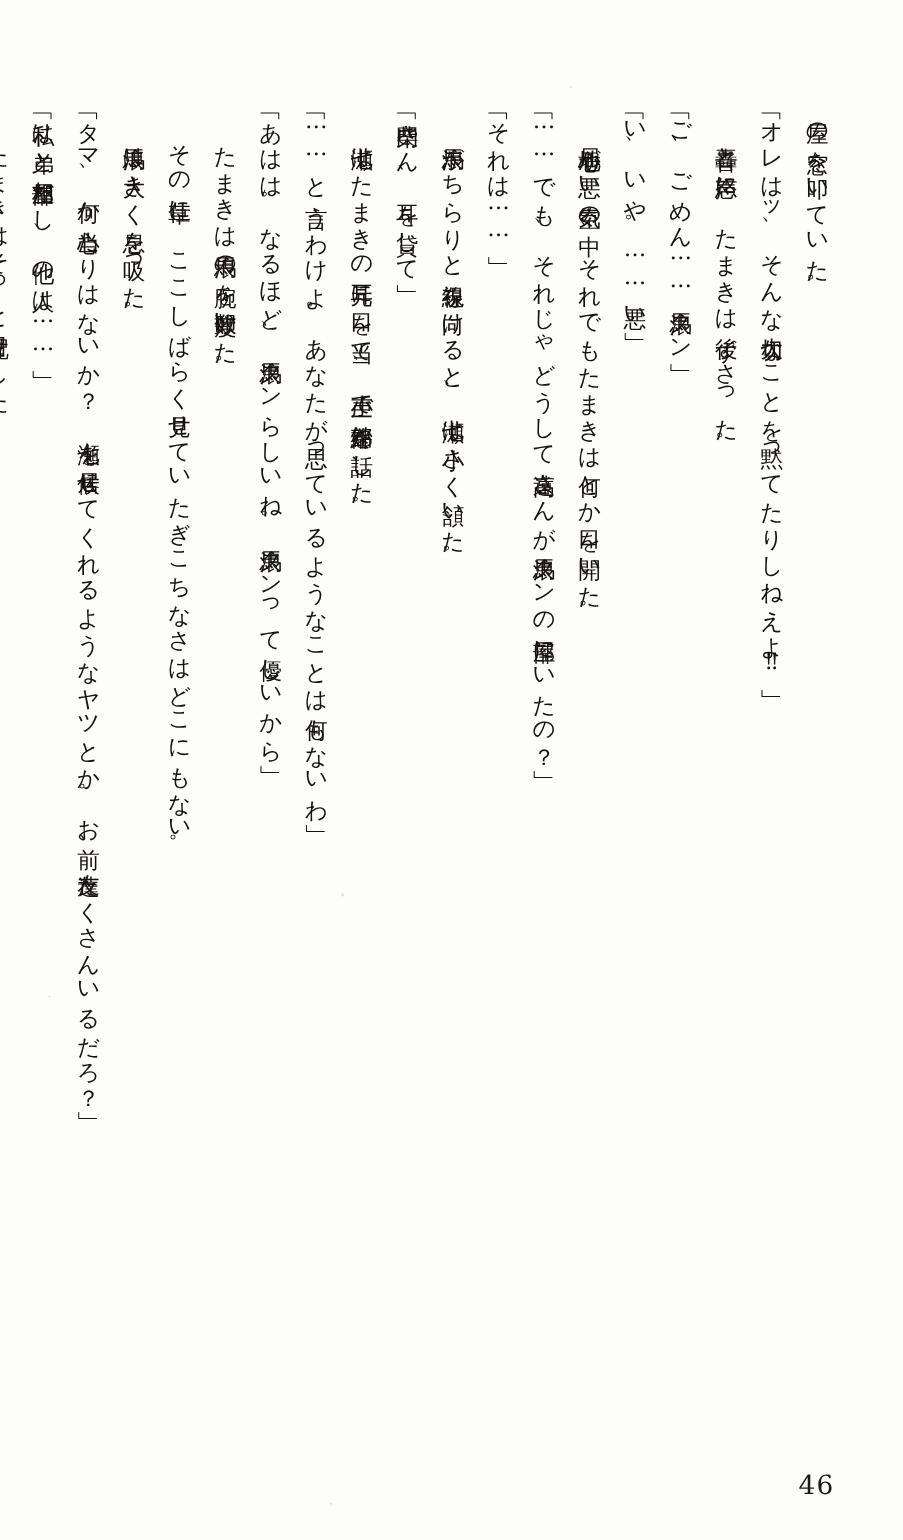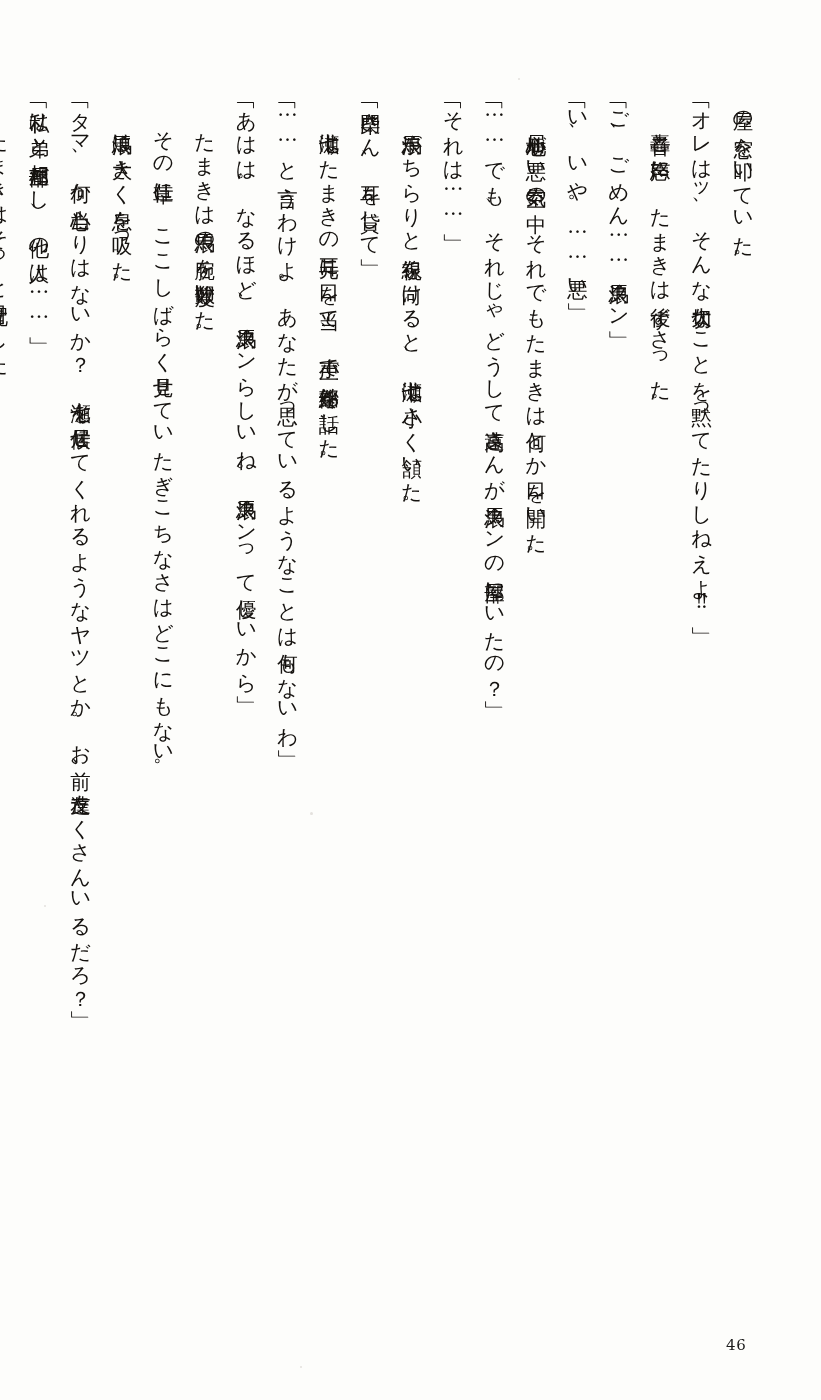--- a/index.html
+++ b/index.html
@@ -48,21 +48,21 @@
   
   #text-block p.quote {
     text-indent: 0;
   }
 
   
   #page-number {
     position: absolute;
     left: 726px;
     top: 1336px;
-    font-size: 15px;
+    font-size: 24px;
     letter-spacing: 0.04em;
     color: #1a1a1a;
     font-family: "DejaVu Serif", serif;
   }
 
   
   .speckle {
     position: absolute;
     background: #cfcbc4;
     border-radius: 50%;

